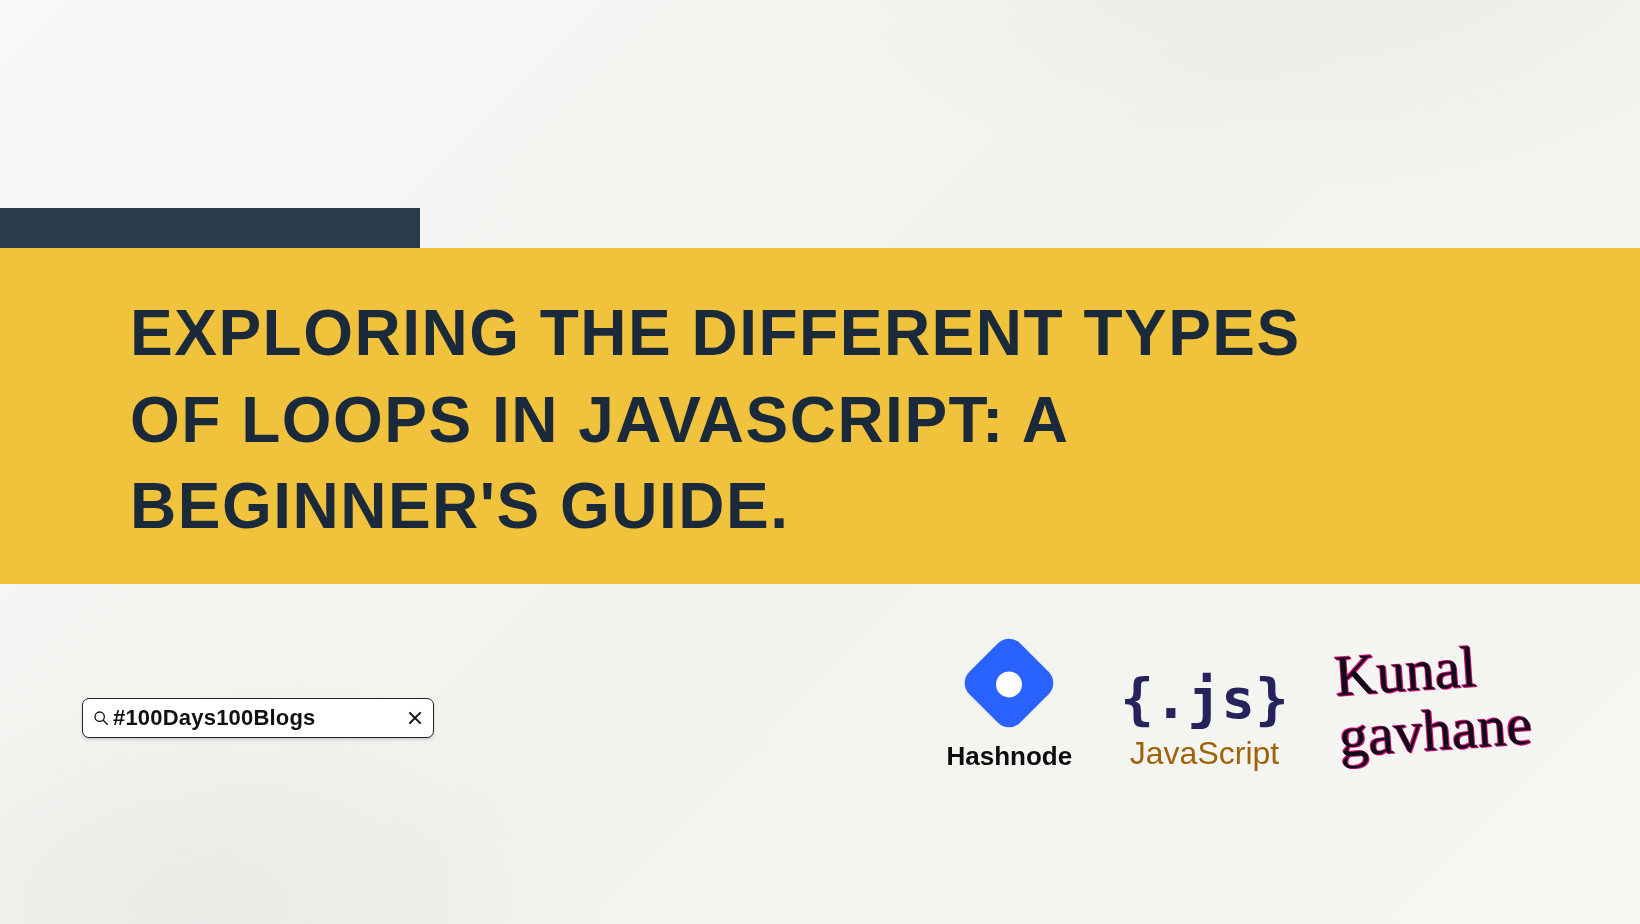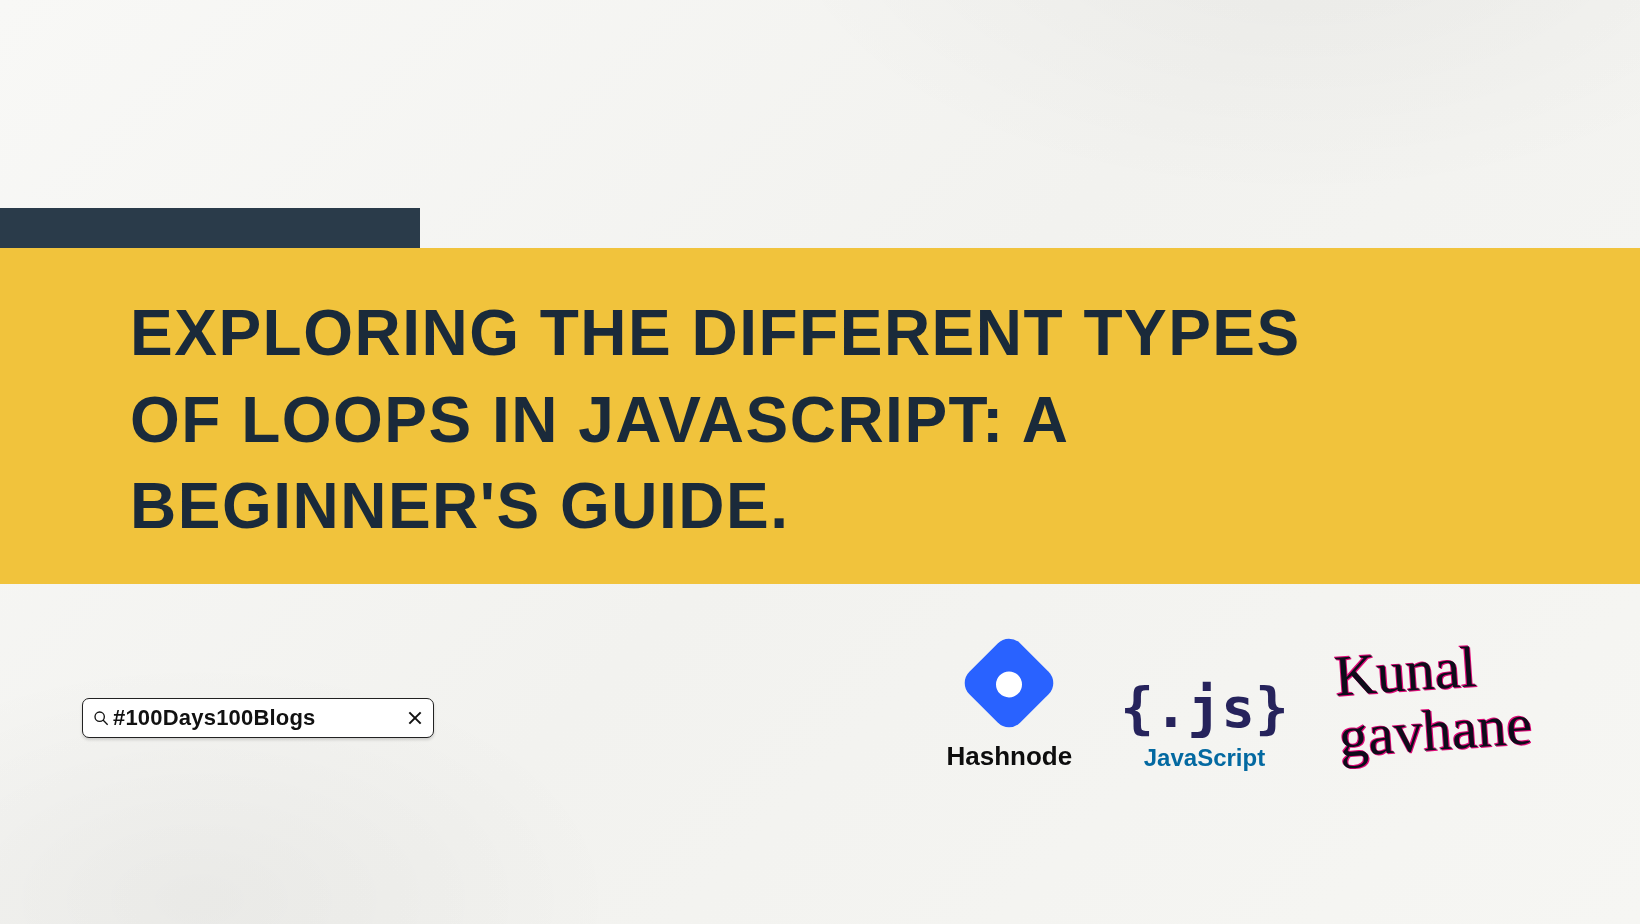--- a/index.html
+++ b/index.html
@@ -160,23 +160,23 @@
 
   
   .js-brace {
     font-family: Consolas, Menlo, monospace;
     font-size: 56px;
     font-weight: 800;
     color: #26235c;
     line-height: 1;
   }
   .js-label {
-    font-size: 24px;
-    font-weight: 700;
-    color: #0369a1;
+    font-size: 32px;
+    font-weight: 400;
+    color: #a16207;
   }
 
   
   .signature {
     font-family: "Brush Script MT", "Segoe Script", cursive;
     font-size: 58px;
     line-height: 1.05;
     color: #0d0d1a;
     text-shadow: 1px 1px 0 #e10b7a, -1px -1px 0 #e10b7a;
     transform: rotate(-4deg);

